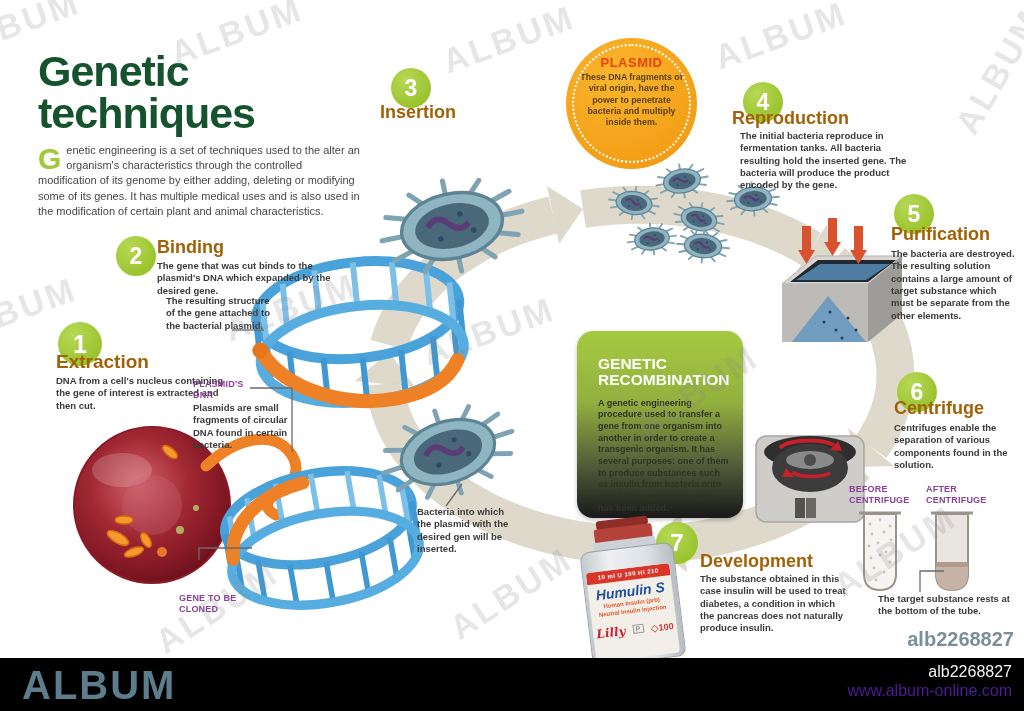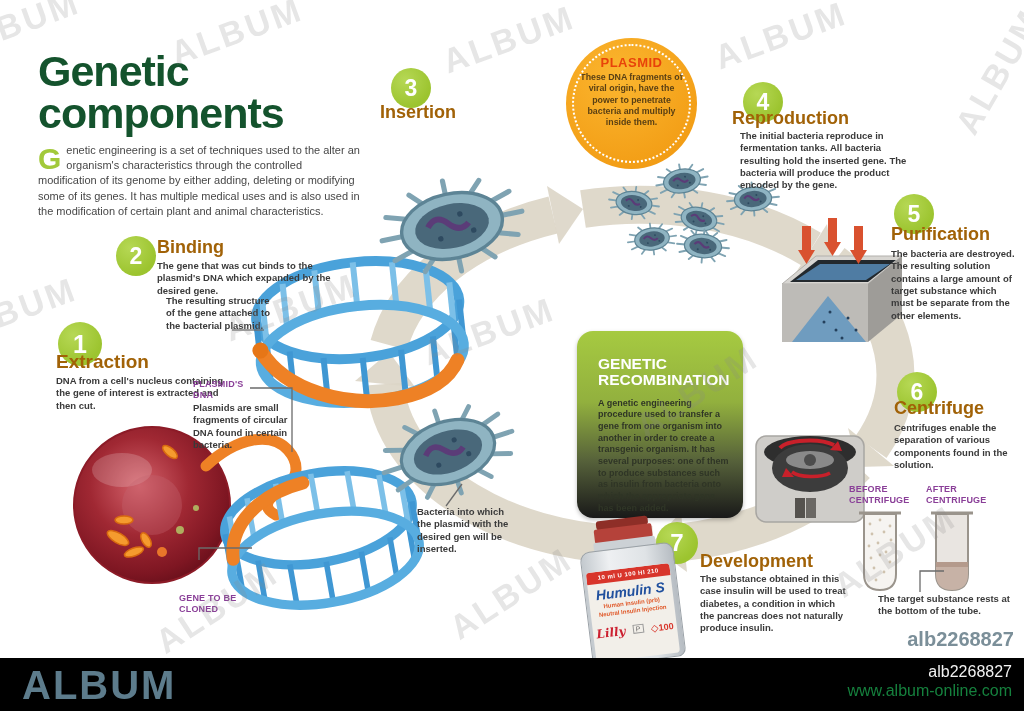--- a/index.html
+++ b/index.html
@@ -32,21 +32,21 @@
   #recomb-desc{margin:9px 14px 0 21px;font-size:9px;font-weight:bold;color:#2f3526;line-height:1.3;}
   
   .wm{font-size:34px;font-weight:bold;color:rgba(135,135,135,0.55);opacity:0.38;
       letter-spacing:3px;transform:rotate(-20deg);white-space:nowrap;pointer-events:none;}
   .wm.r33{transform:rotate(-33deg);}
   .wm.r60{transform:rotate(-60deg);}
   
   #footer-bar{left:0;top:658px;width:1024px;height:53px;background:#000;}
   #footer-brand{left:22px;top:663px;font-size:40px;font-weight:bold;color:#5d7c8c;letter-spacing:2px;}
   #footer-ref{right:12px;top:663px;font-size:16px;color:#f2f2f2;text-align:right;}
-  #footer-url{right:12px;top:682px;font-size:16px;color:#15803d;text-align:right;}
+  #footer-url{right:12px;top:682px;font-size:16px;color:#4c1d95;text-align:right;}
   #ref-above-bar{right:10px;top:628px;font-size:20px;font-weight:bold;color:#7b8f99;text-align:right;}
   
   #vial{left:584px;top:518px;width:92px;height:142px;transform:rotate(-7deg);}
   #vial .cap-top{position:absolute;left:20px;top:0;width:52px;height:9px;background:#8e2e27;border-radius:3px;}
   #vial .cap-band{position:absolute;left:17px;top:8px;width:58px;height:14px;background:#b5423a;border-radius:2px;}
   #vial .cap-metal{position:absolute;left:15px;top:21px;width:62px;height:9px;background:#ccd1d5;border-radius:2px;}
   #vial .body{position:absolute;left:0;top:29px;width:92px;height:113px;border:1px solid #9aa1a7;border-radius:10px 10px 8px 8px;
      background:linear-gradient(90deg,#c3c9ce,#eef0f2 30%,#dfe3e6 70%,#b6bcc2);}
   #vial .label{position:absolute;left:4px;top:50px;width:84px;height:90px;background:#f2efe9;border-radius:4px;overflow:hidden;}
   #vial .band{height:12px;background:#d8352b;color:#fff;font-size:6px;font-weight:bold;line-height:12px;text-align:center;letter-spacing:0.5px;}
@@ -248,21 +248,21 @@
       <path d="M232,330 H264"></path>
       <path d="M250,388 H292 V452"></path>
       <path d="M199,560 V548 H252"></path>
       <path d="M446,506 L462,484"></path>
       <path d="M920,592 V571 H944"></path>
     </g>
   </svg>
 
   <div class="abs" id="main-title">
     <div>Genetic</div>
-    <div>components</div>
+    <div>techniques</div>
   </div>
 
   <div class="abs" id="intro">
     <span class="dropcap">G</span><span>enetic engineering is a set of techniques used to the alter an organism's characteristics through the controlled modification of its genome by either adding, deleting or modifying some of its genes. It has multiple medical uses and is also used in the modification of certain plant and animal characteristics.</span>
   </div>
 
   <div class="abs step-circle" style="left:58px;top:322px;width:44px;height:44px;font-size:25px;">
       <span>1</span>
     </div>
   <div class="abs step-title" style="left:56px;top:351px;font-size:19px;">Extraction</div>

